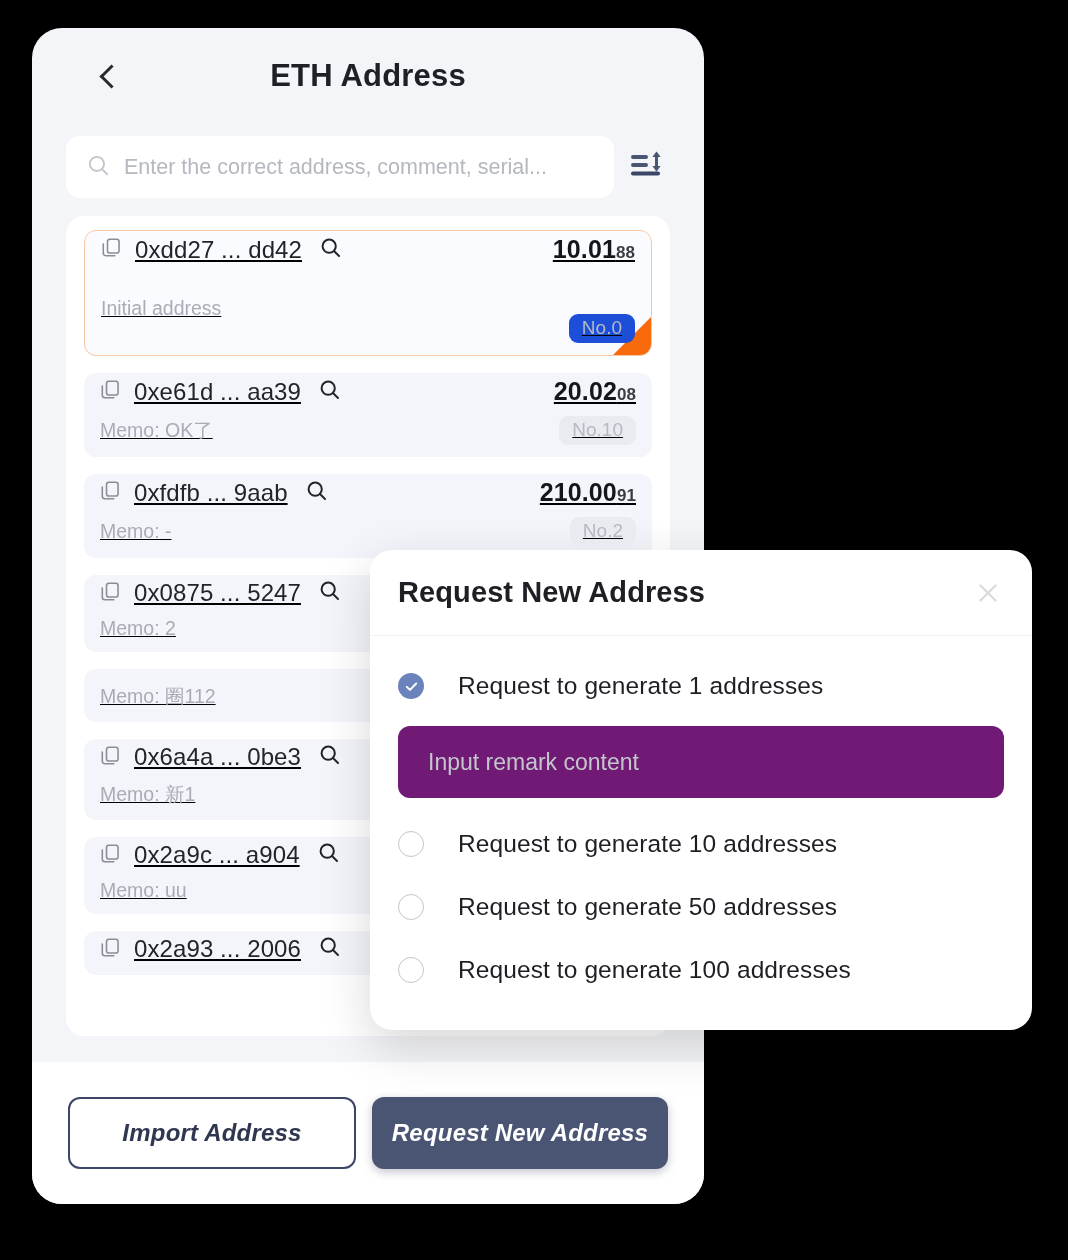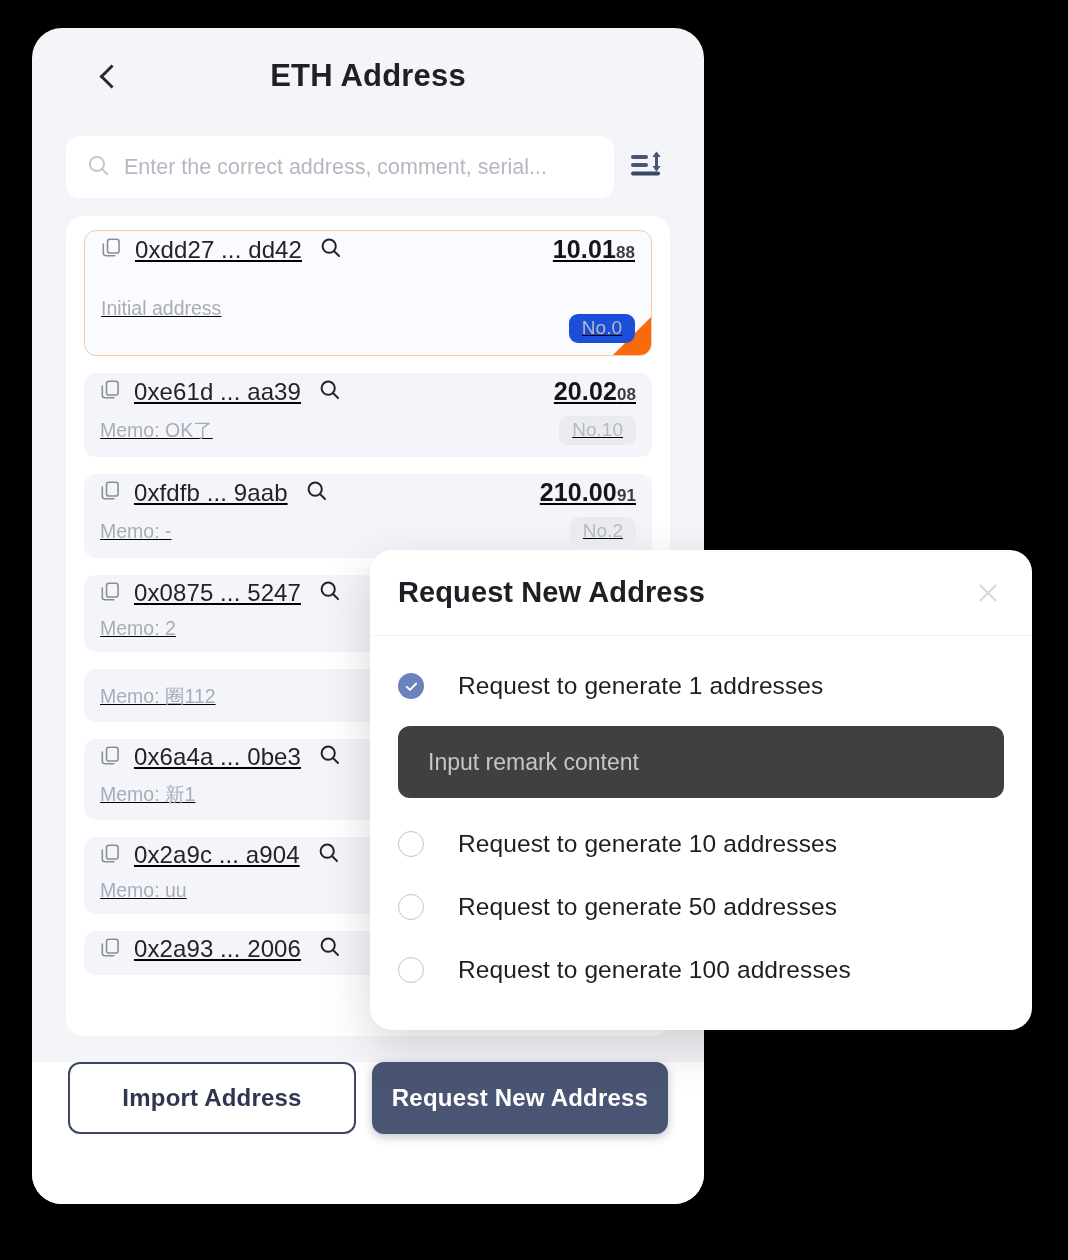--- a/index.html
+++ b/index.html
@@ -188,22 +188,24 @@
 
   
   .footer {
     position: absolute;
     left: 0;
     bottom: 0;
     width: 100%;
     height: 142px;
     background: #ffffff;
     display: flex;
+    align-items: center;
     gap: 16px;
     padding: 0 36px;
+    font-style: italic;
   }
   .btn {
     height: 72px;
     border-radius: 12px;
     display: flex;
     align-items: center;
     justify-content: center;
     font-size: 24px;
     font-weight: 600;
     cursor: pointer;
@@ -287,21 +289,21 @@
     border: none;
     background: #6b83bd;
     display: flex;
     align-items: center;
     justify-content: center;
   }
 
   .remark-input {
     margin-top: 18px;
     height: 72px;
-    background: #404040;
+    background: #701a75;
     border-radius: 12px;
     display: flex;
     align-items: center;
     padding: 0 30px;
     margin-bottom: 24px;
   }
   .remark-placeholder {
     font-size: 23px;
     color: #c3c6cd;
   }

